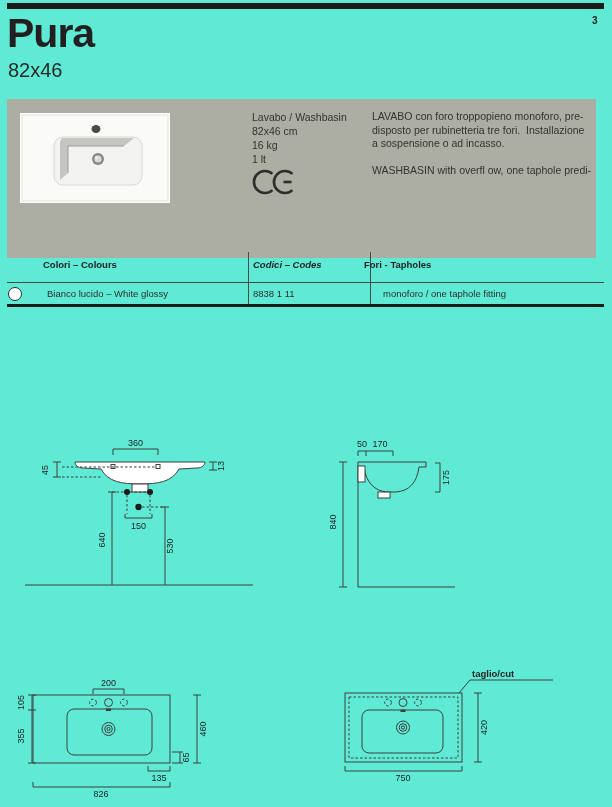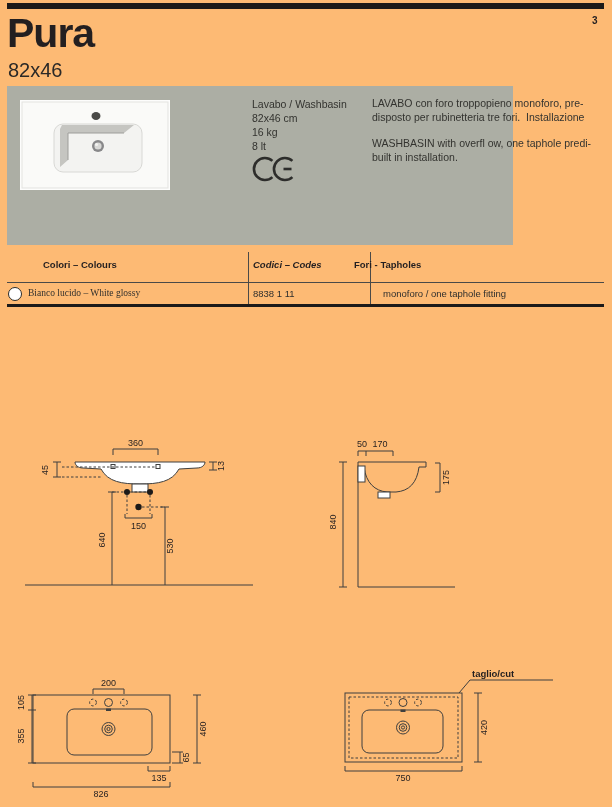--- a/index.html
+++ b/index.html
@@ -1,23 +1,23 @@
 <!DOCTYPE html>
 <html><head>
 <meta charset="utf-8">
 <style>
   html,body{margin:0;padding:0;background:#ffffff;}
-  .page{position:relative;width:612px;height:807px;background:#fdba74;overflow:hidden;
+  .page{position:relative;width:612px;height:807px;background:#5eead4;overflow:hidden;
         font-family:"Liberation Sans",sans-serif;color:#231f20;}
   .abs{position:absolute;}
   .top-bar{left:7px;top:3px;width:597px;height:6px;background:#1c1a19;}
   .title{left:7px;top:10px;font-size:41px;font-weight:bold;letter-spacing:-1px;color:#231f20;line-height:46px;}
   .page-num{left:592px;top:15px;font-size:10px;font-weight:bold;color:#231f20;}
   .subtitle{left:8px;top:57px;font-size:20px;color:#2b2927;line-height:26px;}
-  .band{left:7px;top:86px;width:506px;height:159px;background:#acaea4;}
+  .band{left:7px;top:99px;width:589px;height:159px;background:#acaea4;}
   .band .photo{position:absolute;left:13px;top:14px;width:150px;height:90px;}
   .specs{position:absolute;left:245px;top:11px;font-size:10.5px;line-height:14px;color:#33332f;}
   .ce{position:absolute;left:245px;top:68px;width:44px;height:30px;}
   .desc{position:absolute;left:365px;top:11px;font-size:10.5px;line-height:13.5px;color:#33332f;}
   .desc-line{white-space:pre;}
   .desc-gap{height:13px;}
   .tline{background:#4a4a48;}
   .thick{background:#1c1a19;}
   .th{font-size:9.5px;font-weight:bold;color:#231f20;white-space:nowrap;}
   .td{font-size:9.5px;color:#2f2f2d;white-space:nowrap;}
@@ -51,49 +51,49 @@
       <path d="M104,33 L48,33 L48,60" fill="none" stroke="#9d9d9a" stroke-width="1"></path>
       <circle cx="78" cy="46" r="6" fill="#88888a"></circle>
       <circle cx="78" cy="46" r="3.6" fill="#d9d9d7"></circle>
       <circle cx="76.5" cy="44.5" r="1.6" fill="#f2f2f0"></circle>
     </svg>
 
     <div class="specs">
       <div>Lavabo / Washbasin</div>
       <div>82x46 cm</div>
       <div>16 kg</div>
-      <div>8 lt</div>
+      <div>1 lt</div>
     </div>
 
     <svg class="ce" viewBox="0 0 44 30">
       <path d="M20.4,6.9 A11,11 0 1 0 20.4,23.1" fill="none" stroke="#2d2d2b" stroke-width="2.6"></path>
       <path d="M40.4,6.9 A11,11 0 1 0 40.4,23.1" fill="none" stroke="#2d2d2b" stroke-width="2.6"></path>
       <path d="M31.5,15 L39.5,15" fill="none" stroke="#2d2d2b" stroke-width="2.6"></path>
     </svg>
 
     <div class="desc">
       <div class="desc-line">LAVABO con foro troppopieno monoforo, pre-</div>
       <div class="desc-line">disposto per rubinetteria tre fori.  Installazione</div>
+      <div class="desc-line">a sospensione o ad incasso.</div>
       <div class="desc-gap"></div>
       <div class="desc-line">WASHBASIN with overfl ow, one taphole predi-</div>
-      <div class="desc-line">built in installation.</div>
     </div>
   </div>
 
   <div class="abs tline" style="left:248px;top:252px;width:1px;height:52px;"></div>
   <div class="abs tline" style="left:370px;top:252px;width:1px;height:52px;"></div>
 
   <div class="abs th" style="left:43px;top:259px;text-align:right;">Colori – Colours</div>
   <div class="abs th" style="left:253px;top:259px;font-style:italic;">Codici – Codes</div>
-  <div class="abs th" style="left:354px;top:259px;">Fori - Tapholes</div>
+  <div class="abs th" style="left:364px;top:259px;">Fori - Tapholes</div>
 
   <div class="abs tline" style="left:7px;top:282px;width:597px;height:1px;"></div>
 
   <div class="abs swatch"></div>
-  <div class="abs td" style="left:28px;top:288px;font-family:Liberation Serif, serif;">Bianco lucido – White glossy</div>
+  <div class="abs td" style="left:47px;top:288px;">Bianco lucido – White glossy</div>
   <div class="abs td" style="left:253px;top:288px;">8838 1 11</div>
   <div class="abs td" style="left:383px;top:288px;">monoforo / one taphole fitting</div>
 
   <div class="abs thick" style="left:7px;top:304px;width:597px;height:3px;"></div>
 
   <svg class="abs" style="left:20px;top:425px;" width="245" height="175" viewBox="20 425 245 175">
 
     <path class="lnw" d="M75,462 L205,462 C205,465 202,468 197,468 L179,469 C172,482 158,484 140,484 C122,484 108,482 101,469 L83,468 C78,468 75,465 75,462 Z"></path>
     <rect class="lnw" x="132" y="484" width="16" height="8"></rect>
     <rect class="lnw" x="111" y="464.5" width="4" height="4"></rect>

